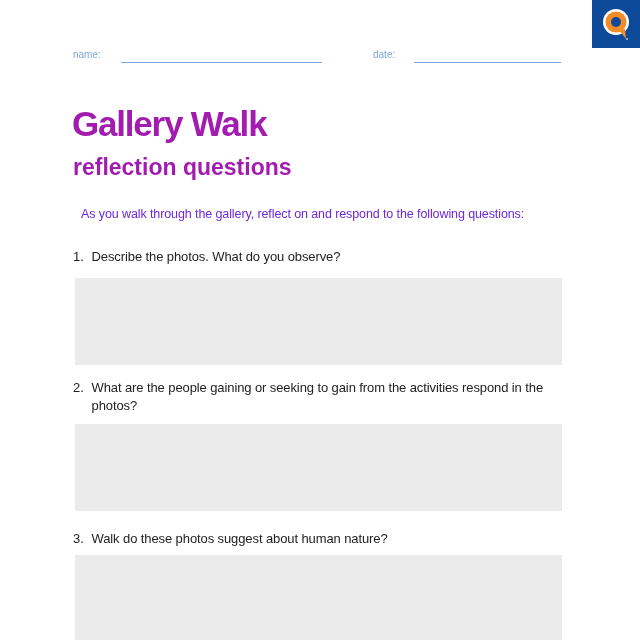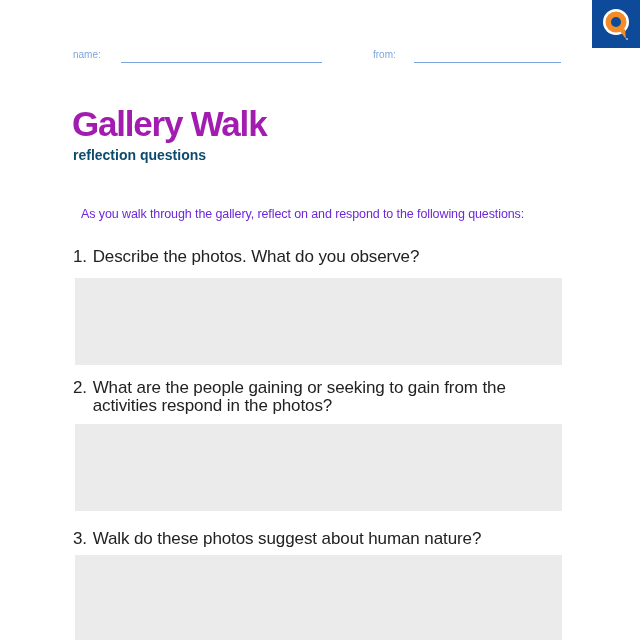--- a/index.html
+++ b/index.html
@@ -20,31 +20,31 @@
     }
     .field-line {
       position: absolute; top: 17px; height: 1px; background: #7ea6dc;
     }
     .title {
       position: absolute; left: 72px; top: 104px; margin: 0;
       font-size: 35px; font-weight: bold; color: #a21caf;
       letter-spacing: -1.2px; line-height: 40px;
     }
     .subtitle {
-      position: absolute; left: 73px; top: 144px; margin: 0;
-      font-size: 14px; font-weight: bold; color: #0c4a6e;
+      position: absolute; left: 73px; top: 156px; margin: 0;
+      font-size: 23px; font-weight: bold; color: #a21caf;
       line-height: 22px;
     }
     .intro {
       position: absolute; left: 73px; top: 197px; margin: 8px;
       font-size: 12.5px; color: #6d28d9; line-height: 18px; letter-spacing: -0.1px;
     }
     .question {
       position: absolute; left: 73px; margin: 0;
-      font-size: 17px; color: #222; line-height: 18px; letter-spacing: -0.1px;
+      font-size: 13px; color: #222; line-height: 18px; letter-spacing: -0.1px;
     }
     .question .num { display: inline-block; width: 15px; }
     .question .q-text { display: inline-block; vertical-align: top; width: 470px; }
     .answer-box {
       position: absolute; left: 75px; width: 487px; background: #ebebeb;
       border: none; margin: 0; padding: 0; resize: none;
     }
   </style>
 </head>
 <body>
@@ -55,21 +55,21 @@
     <circle cx="24" cy="22" r="10.5" fill="#f28c28"></circle>
     <circle cx="24" cy="22" r="5" fill="#0d4a9a"></circle>
     <path d="M27 30 L34 39 L33 29 Z" fill="#f28c28"></path>
     <path d="M34 39 L36 39" stroke="#ffffff" stroke-width="1"></path>
   </svg>
 </div>
 
 <div class="header-row">
   <span class="field-label" style="left:0;">name:</span>
   <div class="field-line" style="left:48px; width:201px;"></div>
-  <span class="field-label" style="left:300px;">from:</span>
+  <span class="field-label" style="left:300px;">date:</span>
   <div class="field-line" style="left:341px; width:147px;"></div>
 </div>
 
 <h1 class="title">Gallery Walk</h1>
 <h2 class="subtitle">reflection questions</h2>
 
 <p class="intro">As you walk through the gallery, reflect on and respond to the following questions:</p>
 
 <div class="question" style="top:248px;">
   <span class="num">1.</span>

